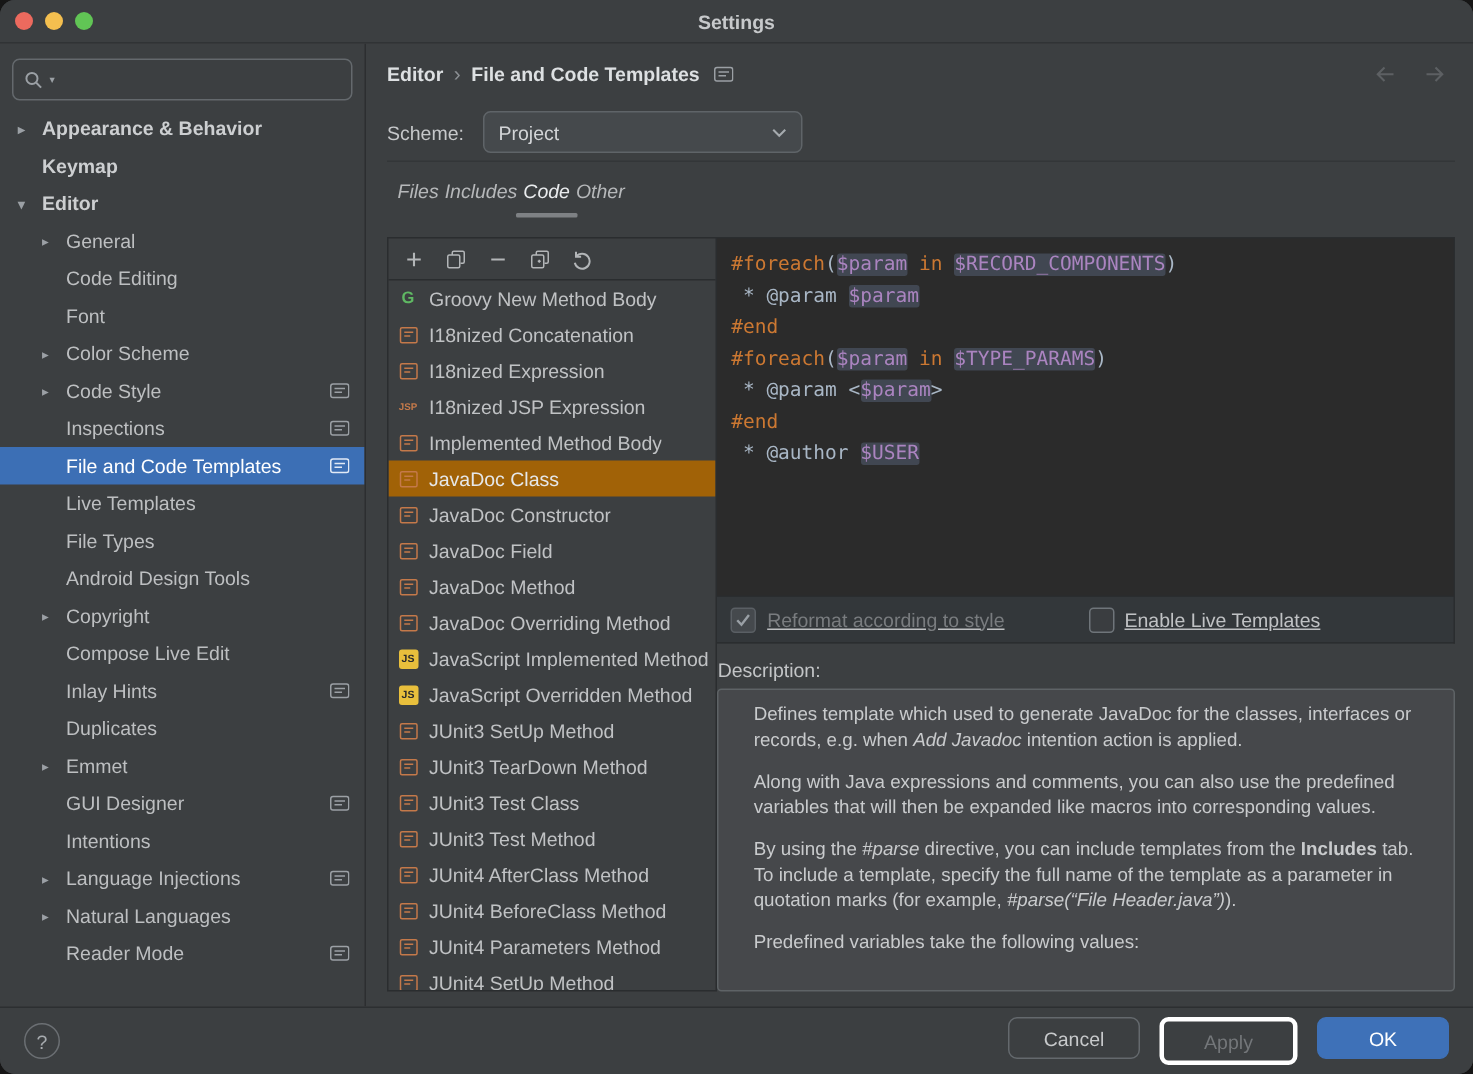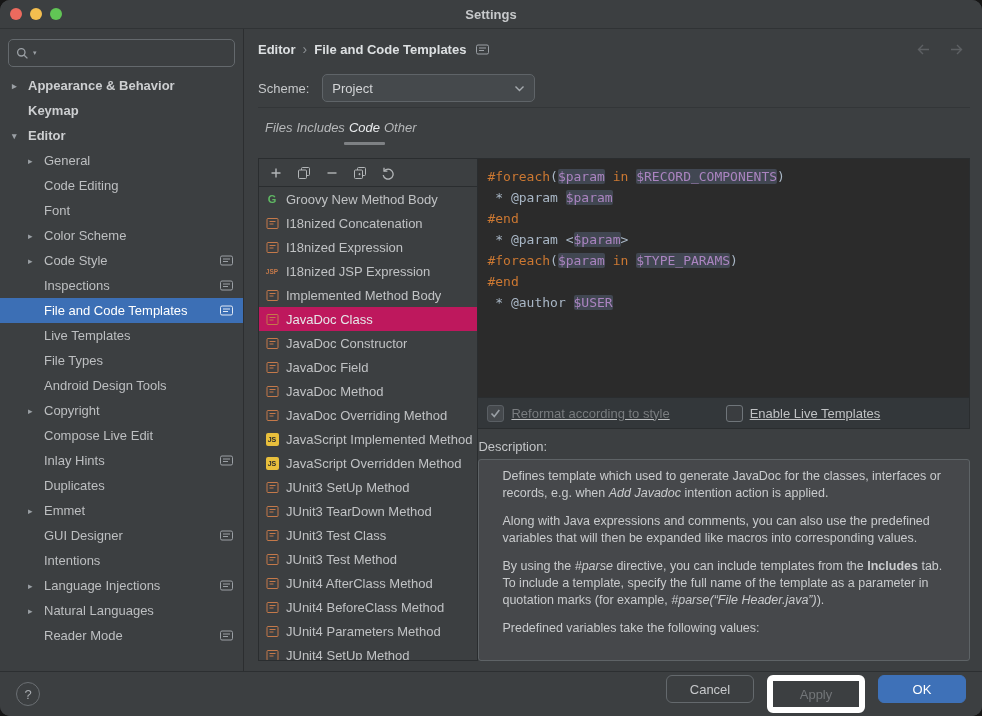--- a/index.html
+++ b/index.html
@@ -60,21 +60,21 @@
   
   .work { flex:1; display:flex; margin-top:10px; min-height:0; }
   .list-panel { flex:0 0 204px; display:flex; flex-direction:column; border:1px solid #2a2d2f;
                 background:#3c3f41; min-height:0; }
   .list-toolbar { flex:0 0 27px; display:flex; align-items:center; gap:14px; padding:0 10px;
                   border-bottom:1px solid #2a2d2f; color:#b3b6b8; }
   .list-toolbar .tb { display:flex; align-items:center; }
   .tpl-list { flex:1; overflow:hidden; }
   .tpl-row { height:24px; display:flex; align-items:center; gap:6px; padding:0 5px;
              white-space:nowrap; overflow:hidden; color:#c0c2c4; }
-  .tpl-row.selected { background:#be185d; color:#e5e7e9; }
+  .tpl-row.selected { background:#a16207; color:#e5e7e9; }
   .tpl-icon { flex:0 0 16px; display:flex; justify-content:center; align-items:center; }
   .tpl-label { overflow:hidden; }
   .ic-g { color:var(--groovy-green,#5fb863); font-weight:700; font-size:11px; }
   .ic-jsp { color:var(--template-icon-orange,#c4794a); font-weight:700; font-size:6.5px; }
   .ic-js { width:13px; height:13px; background:var(--js-yellow,#e8bf3c); color:#2b2b2b; font-weight:700;
            font-size:7px; display:flex; align-items:center; justify-content:center; border-radius:2px; }
 
   .right-pane { flex:1; display:flex; flex-direction:column; min-width:0; }
   .editor { flex:1; background:var(--editor-bg,#2b2b2b); border:1px solid #2a2d2f; border-left:none;
             padding:7px 9px; font-family:"DejaVu Sans Mono",monospace; font-size:13px; line-height:21px;
@@ -103,21 +103,21 @@
 
   
   .footer { flex:0 0 44px; border-top:1px solid #2c2f31; display:flex; align-items:center;
             padding:0 16px; background:#3c3f41; }
   .help-btn { width:22px; height:22px; border-radius:50%; border:1px solid #6b6f73; color:#a8acb0;
               display:flex; align-items:center; justify-content:center; font-size:13px; }
   .footer-buttons { margin-left:auto; display:flex; gap:13px; }
   .btn { min-width:70px; height:26px; border-radius:6px; display:flex; align-items:center; justify-content:center;
          padding:0 8px; }
   .btn.secondary { background:#3c3f41; border:1px solid #64696d; color:#c7c9cb; }
-  .btn.disabled  { background:#3c3f41; border:6px solid #ffffff; color:#737679; }
+  .btn.disabled  { background:#3c3f41; border:3px solid #ffffff; color:#737679; }
   .btn.primary   { background:var(--ok-blue,#3e71b8); border:1px solid var(--ok-blue,#3e71b8); color:#ffffff; }
 </style>
 </head>
 <body>
 
 <div class="window">
 
   <div class="titlebar">
     <div class="traffic-lights">
       <span class="tl close"></span>
@@ -528,22 +528,22 @@
                 <span class="tpl-label">JUnit4 SetUp Method</span>
               </div>
             </div>
         </div>
 
         <div class="right-pane">
           <div class="editor">
               <div class="code-line"><span class="tk-d">#foreach</span><span class="tk-p">(</span><span class="tk-v">$param</span><span class="tk-d"> in </span><span class="tk-v">$RECORD_COMPONENTS</span><span class="tk-p">)</span></div>
               <div class="code-line"><span class="tk-p"> * @param </span><span class="tk-v">$param</span></div>
               <div class="code-line"><span class="tk-d">#end</span></div>
+              <div class="code-line"><span class="tk-d">#foreach</span><span class="tk-p">(</span><span class="tk-v">$param</span><span class="tk-d"> in </span><span class="tk-v">$TYPE_PARAMS</span><span class="tk-p">)</span></div>
               <div class="code-line"><span class="tk-p"> * @param &lt;</span><span class="tk-v">$param</span><span class="tk-p">&gt;</span></div>
-              <div class="code-line"><span class="tk-d">#foreach</span><span class="tk-p">(</span><span class="tk-v">$param</span><span class="tk-d"> in </span><span class="tk-v">$TYPE_PARAMS</span><span class="tk-p">)</span></div>
               <div class="code-line"><span class="tk-d">#end</span></div>
               <div class="code-line"><span class="tk-p"> * @author </span><span class="tk-v">$USER</span></div>
             </div>
 
           <div class="opts-row">
             <label class="cb checked disabled">
               <span class="cb-box">
                 <svg width="11" height="9" viewBox="0 0 11 9">
                     <path d="M1.5 4.5l2.8 3 5-6.5" fill="none" stroke="#9aa0a6" stroke-width="1.6"></path>
                   </svg>

